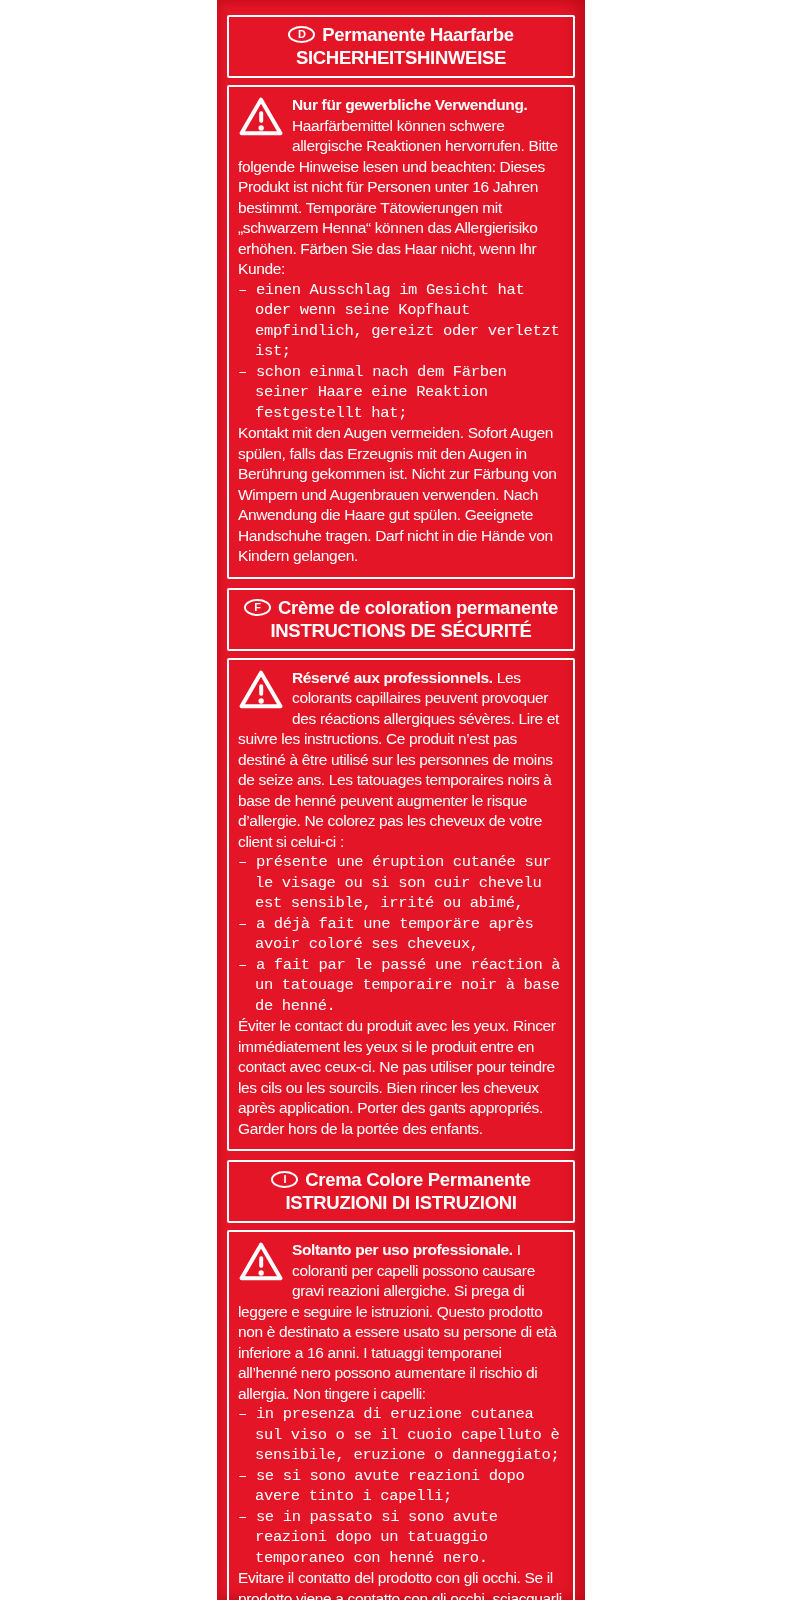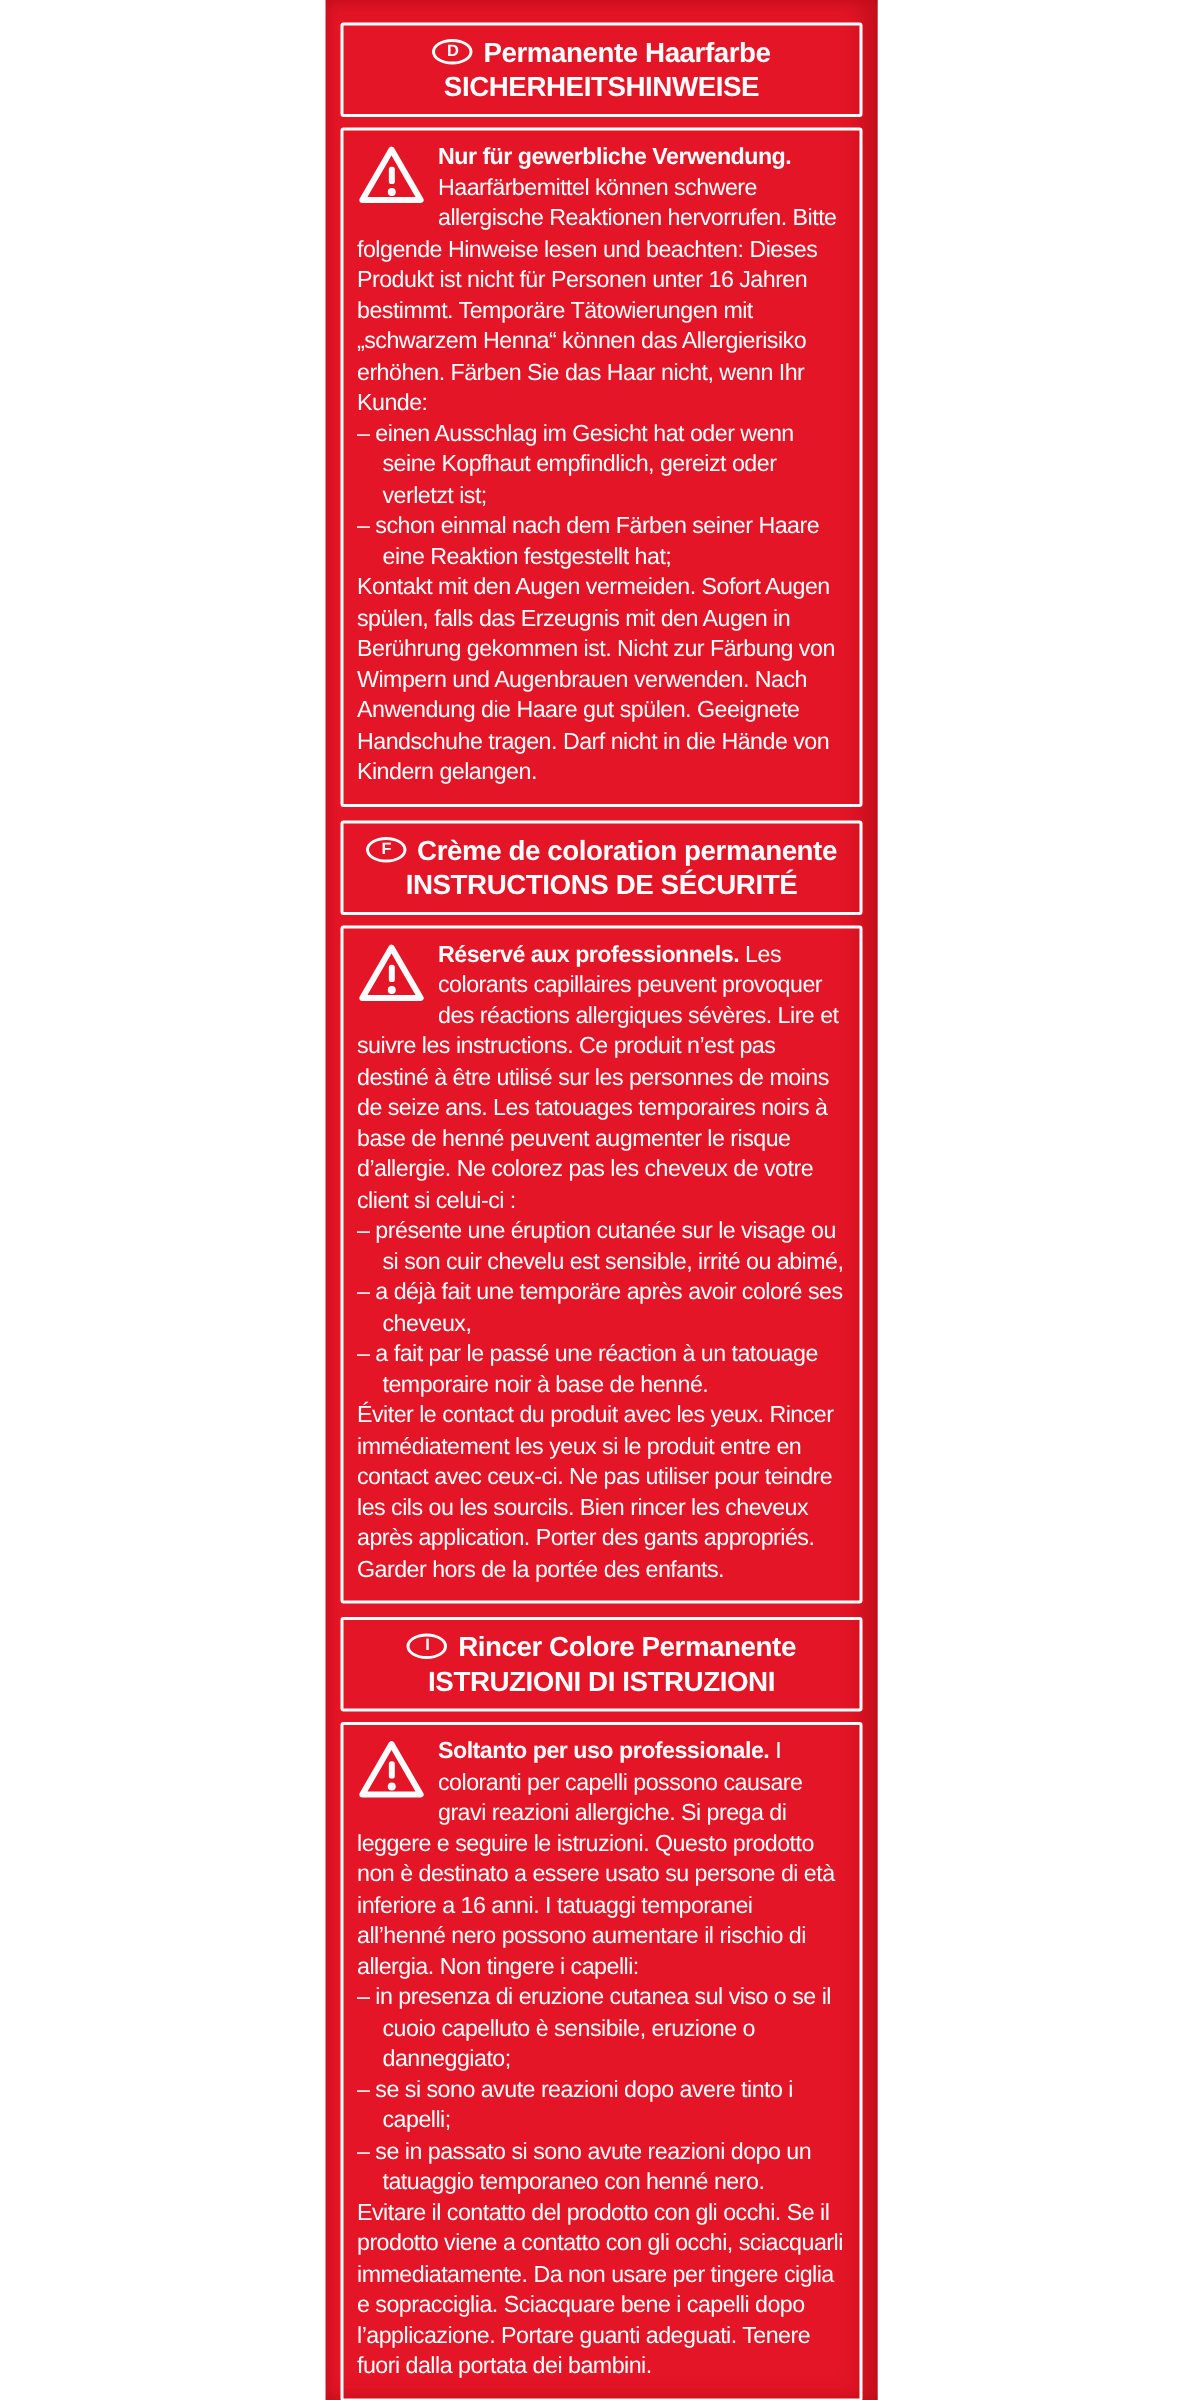--- a/index.html
+++ b/index.html
@@ -29,21 +29,21 @@
     font-size:11px;font-weight:bold;box-sizing:border-box;flex:0 0 auto;
   }
   .subtitle{display:block;text-align:center;}
   .bodybox{
     padding:8px 9px 10px 9px;margin-bottom:9px;
     font-size:15.5px;line-height:20.5px;letter-spacing:-0.35px;
     text-align:left;
   }
   .warntri{float:left;width:46px;height:41px;margin:1px 8px 2px 0;}
   .lead{font-weight:bold;}
-  .bullets{margin:0;padding:0;list-style:none;}
+  .bullets{margin:0;padding:0;list-style:none;font-family:Liberation Mono, monospace;}
   .bullets li{padding-left:17px;text-indent:-17px;}
   .bullets li::before{content:"–\00a0";}
   .outro{clear:none;}
   .clearfix::after{content:"";display:block;clear:both;}
 </style>
 </head>
 <body>
 
 <div class="panel">
 
@@ -88,21 +88,21 @@
       <li>présente une éruption cutanée sur le visage ou si son cuir chevelu est sensible, irrité ou abimé,</li>
       <li>a déjà fait une temporäre après avoir coloré ses cheveux,</li>
       <li>a fait par le passé une réaction à un tatouage temporaire noir à base de henné.</li>
     </ul>
     <div class="outro">Éviter le contact du produit avec les yeux. Rincer immédiatement les yeux si le produit entre en contact avec ceux-ci. Ne pas utiliser pour teindre les cils ou les sourcils. Bien rincer les cheveux après application. Porter des gants appropriés. Garder hors de la portée des enfants.</div>
   </div>
 
   <div class="box hdr">
     <span class="titleline">
       <span class="langbadge">I</span>
-      <span>Rincer Colore Permanente</span>
+      <span>Crema Colore Permanente</span>
     </span>
     <span class="subtitle">ISTRUZIONI DI ISTRUZIONI</span>
   </div>
 
   <div class="box bodybox clearfix">
     <svg class="warntri" viewBox="0 0 52 46">
       <path d="M26 4 L48 42 L4 42 Z" fill="none" stroke="#ffffff" stroke-width="4.5" stroke-linejoin="round"></path>
       <rect x="24" y="17" width="4.5" height="13" rx="2" fill="#ffffff"></rect>
       <circle cx="26.2" cy="36" r="3" fill="#ffffff"></circle>
     </svg>

